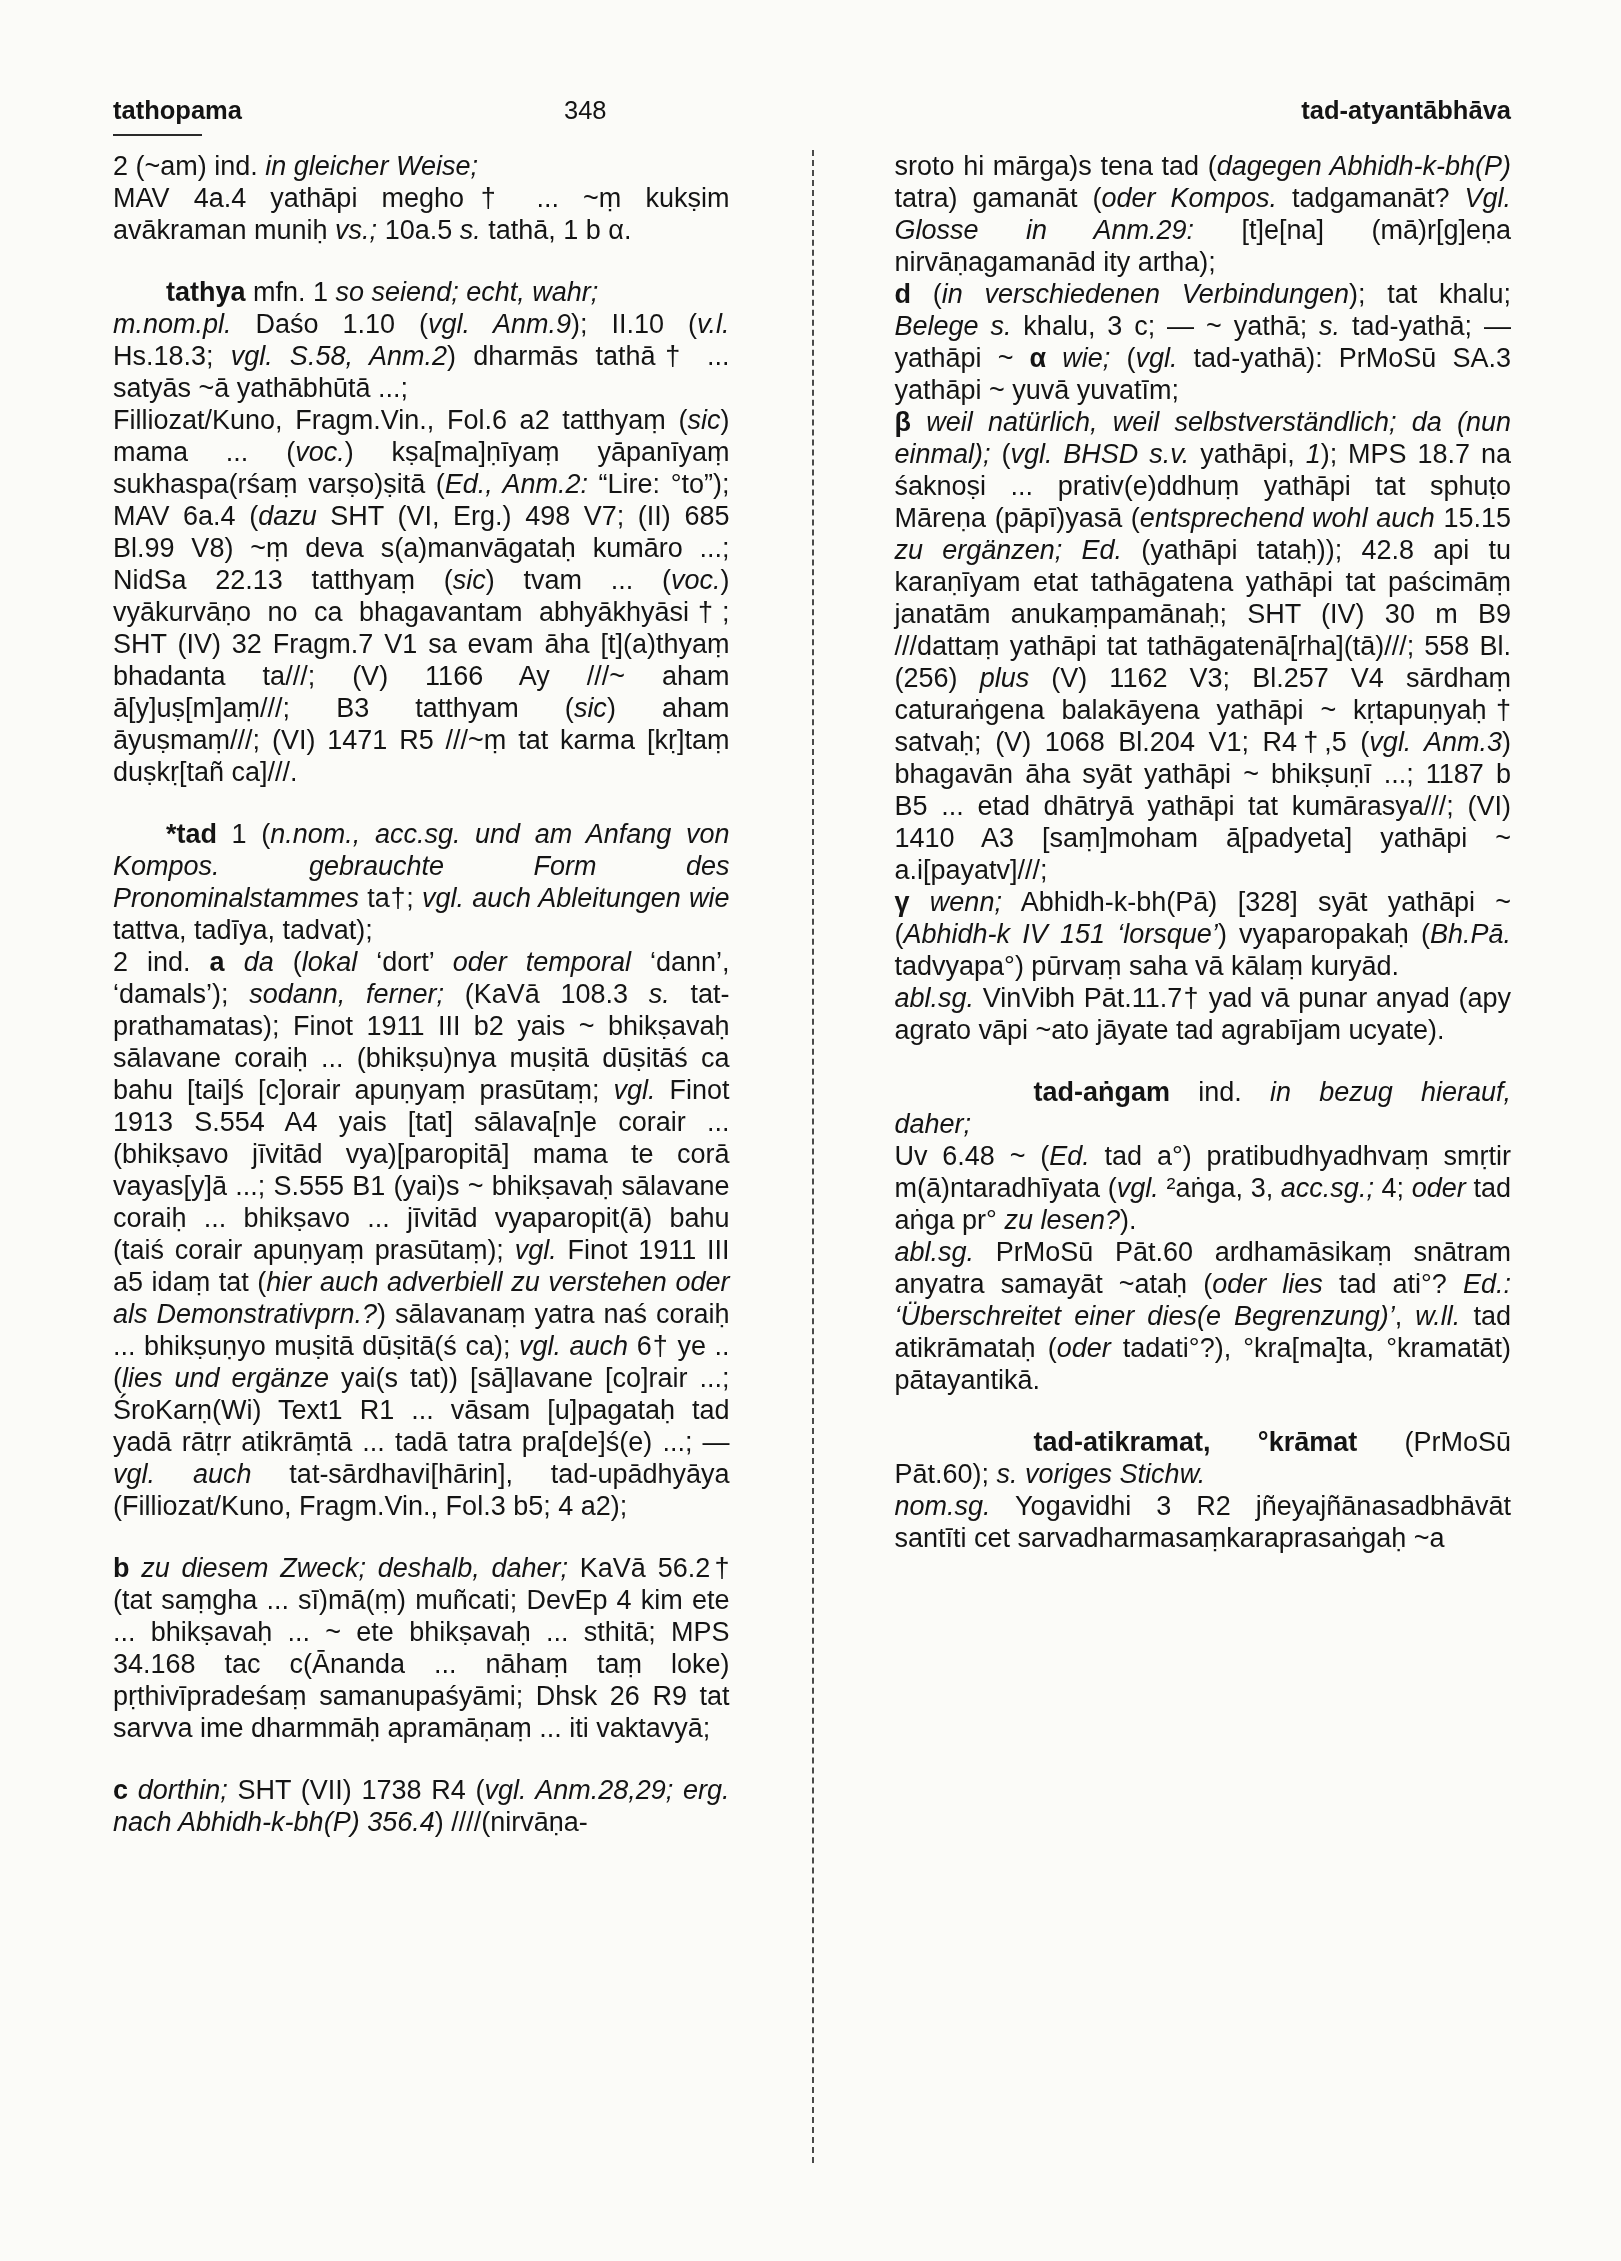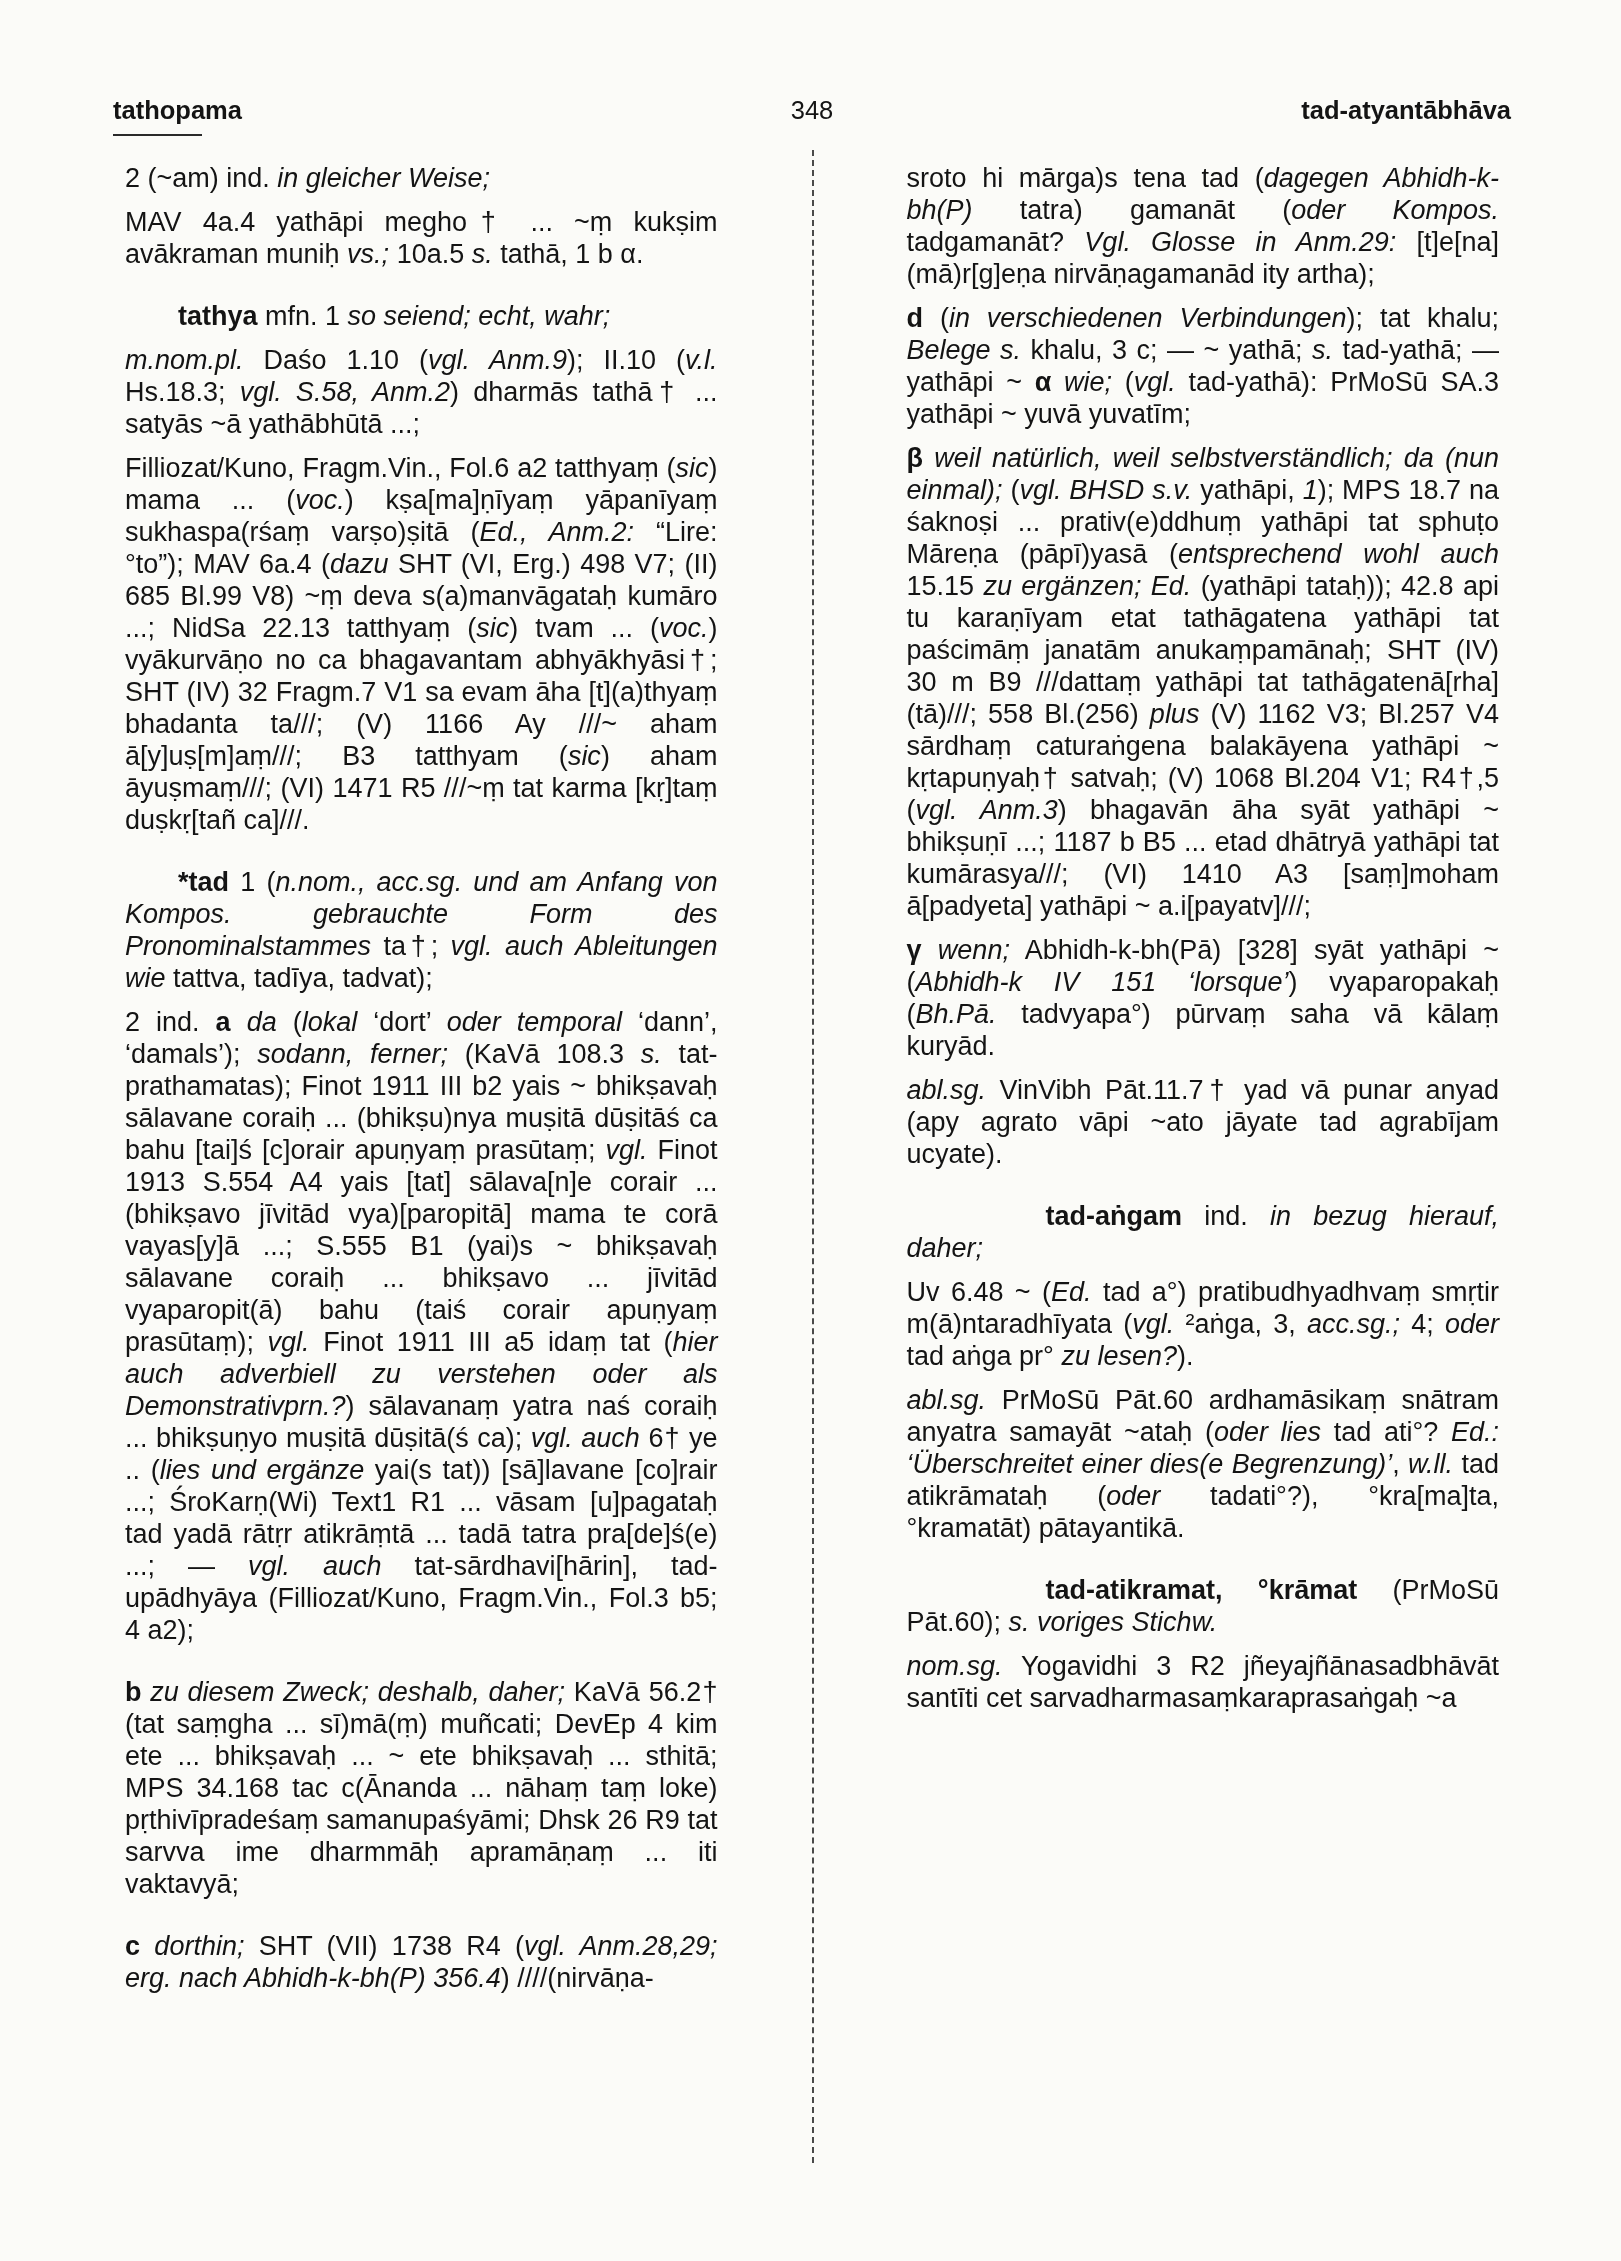--- a/index.html
+++ b/index.html
@@ -17,21 +17,21 @@
     position:absolute;
     top:95px; left:113px; right:110px;
     display:flex;
     justify-content:space-between;
     align-items:baseline;
     font-size:25.5px;
     line-height:30px;
   }
   .running-header .hw { font-weight:bold; width:451px; }
   .running-header .hw.right { text-align:right; }
-  .running-header .pageno { flex:1; text-align:center; font-weight:normal; }
+  .running-header .pageno { flex:1; text-align:left; font-weight:normal; }
   .headword-underline {
     position:absolute;
     top:134px; left:113px;
     width:89px; height:0;
     border-top:2.3px solid #2a2a2a;
   }
   .columns {
     position:absolute;
     top:150px; left:113px; right:110px;
     display:flex;
@@ -43,21 +43,21 @@
     text-align:justify;
   }
   .col.left { margin-right:165px; }
   .column-divider {
     position:absolute;
     top:150px; bottom:98px;
     left:812px;
     width:0;
     border-left:2.3px dashed #4a4a4a;
   }
-  .para { margin:12px; }
+  .para { margin:0; }
   .para.entry { text-indent:53px; }
   .para.head  { text-indent:139px; }
   .para.gap   { margin-top:30px; }
   .bold { font-weight:bold; }
   .italic { font-style:italic; }
 </style>
 </head>
 <body>
 
 <div class="page">

